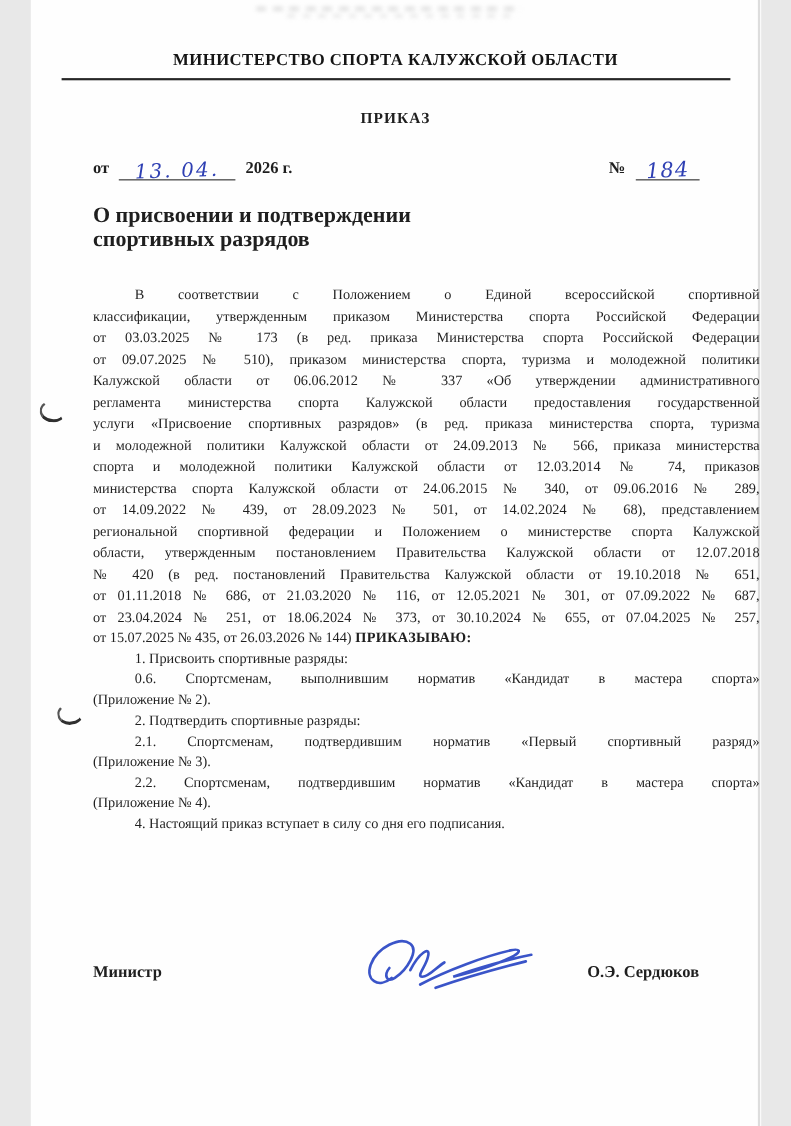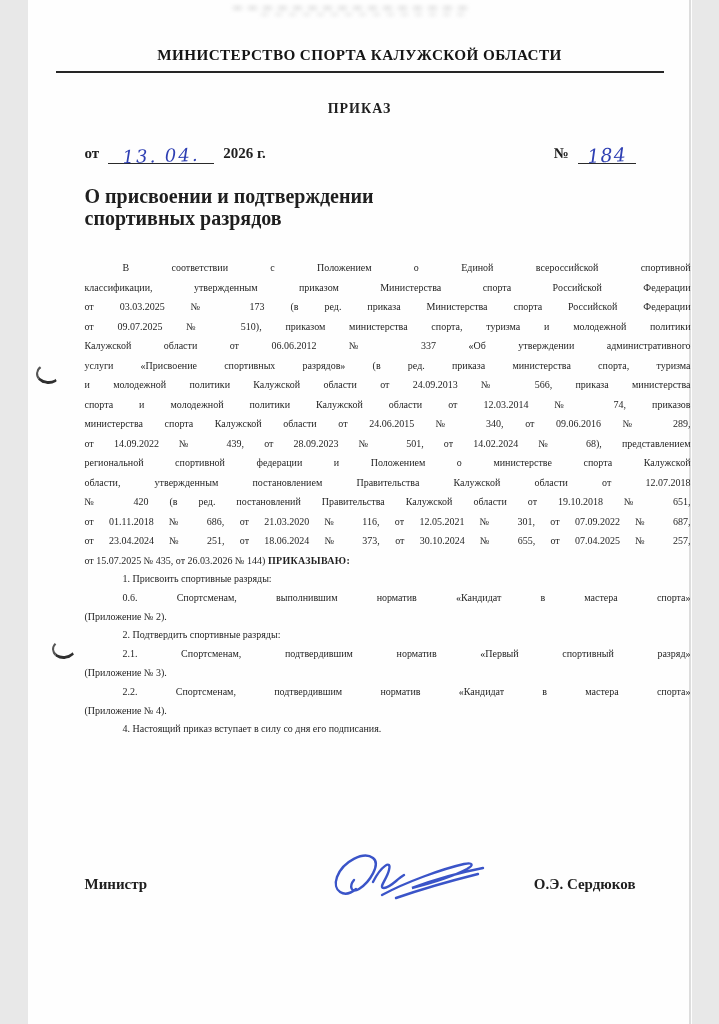--- a/index.html
+++ b/index.html
@@ -44,21 +44,21 @@
            color:#2e3fb3; }
   .hand.date-hand { font-size:18px; letter-spacing:2px; transform:rotate(-2deg); }
   .hand.num-hand  { font-size:19px; letter-spacing:1px; transform:rotate(-3deg); }
 
   
   .subject { position:absolute; top:186px; left:57px; width:340px;
            font-weight:bold; font-size:20px; line-height:21.5px; }
 
   
   .body-text { position:absolute; top:258px; left:57px; width:606px;
-           font-size:10px; line-height:19.5px; }
+           font-size:13px; line-height:19.5px; }
   .items { line-height:18.8px; }
   .para { margin:0; padding:0; }
   .ln { display:block; text-align:justify; text-align-last:justify; }
   .ln.first { text-indent:38px; }
   .ln.plain { text-align-last:left; }
   .decree { font-weight:bold; letter-spacing:.3px; }
 
   
   .sign-row { position:absolute; top:876px; left:57px; right:56px;
            display:flex; justify-content:space-between;
@@ -103,20 +103,21 @@
     <span class="ln plain">спортивных разрядов</span>
   </div>
 
   <div class="body-text">
     <p class="para">
       <span class="ln first">В соответствии с Положением о Единой всероссийской спортивной</span>
       <span class="ln">классификации, утвержденным приказом Министерства спорта Российской Федерации</span>
       <span class="ln">от 03.03.2025 № 173 (в ред. приказа Министерства спорта Российской Федерации</span>
       <span class="ln">от 09.07.2025 № 510), приказом министерства спорта, туризма и молодежной политики</span>
       <span class="ln">Калужской области от 06.06.2012 № 337 «Об утверждении административного</span>
+      <span class="ln">регламента министерства спорта Калужской области предоставления государственной</span>
       <span class="ln">услуги «Присвоение спортивных разрядов» (в ред. приказа министерства спорта, туризма</span>
       <span class="ln">и молодежной политики Калужской области от 24.09.2013 № 566, приказа министерства</span>
       <span class="ln">спорта и молодежной политики Калужской области от 12.03.2014 № 74, приказов</span>
       <span class="ln">министерства спорта Калужской области от 24.06.2015 № 340, от 09.06.2016 № 289,</span>
       <span class="ln">от 14.09.2022 № 439, от 28.09.2023 № 501, от 14.02.2024 № 68), представлением</span>
       <span class="ln">региональной спортивной федерации и Положением о министерстве спорта Калужской</span>
       <span class="ln">области, утвержденным постановлением Правительства Калужской области от 12.07.2018</span>
       <span class="ln">№ 420 (в ред. постановлений Правительства Калужской области от 19.10.2018 № 651,</span>
       <span class="ln">от 01.11.2018 № 686, от 21.03.2020 № 116, от 12.05.2021 № 301, от 07.09.2022 № 687,</span>
       <span class="ln">от 23.04.2024 № 251, от 18.06.2024 № 373, от 30.10.2024 № 655, от 07.04.2025 № 257,</span>

